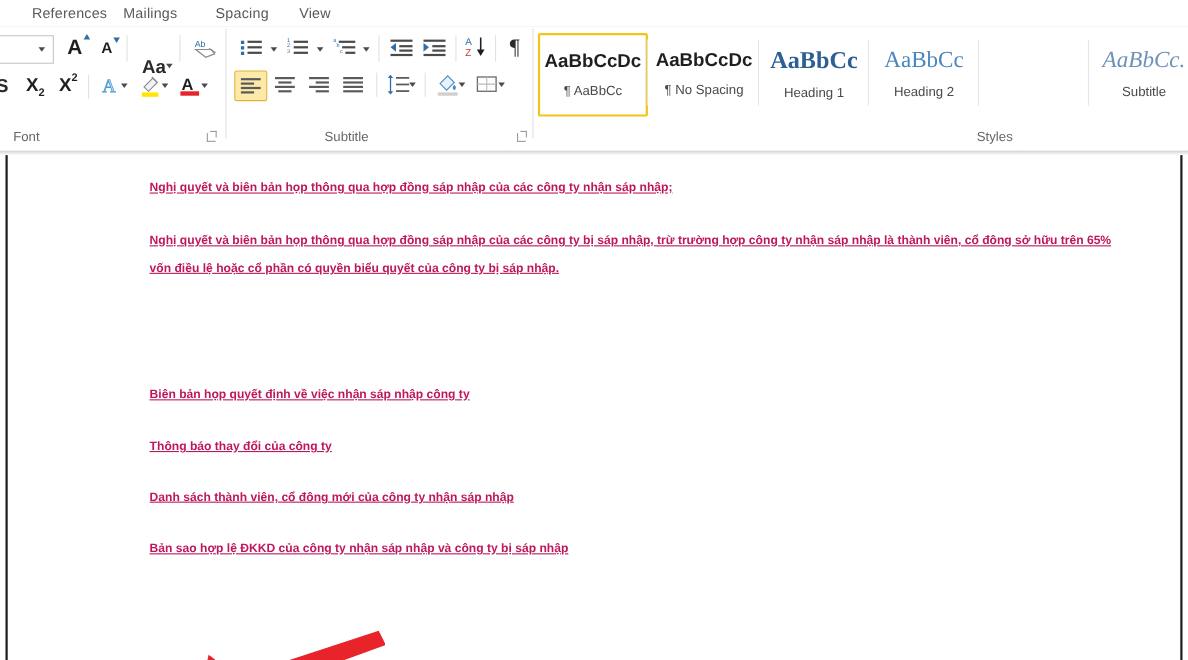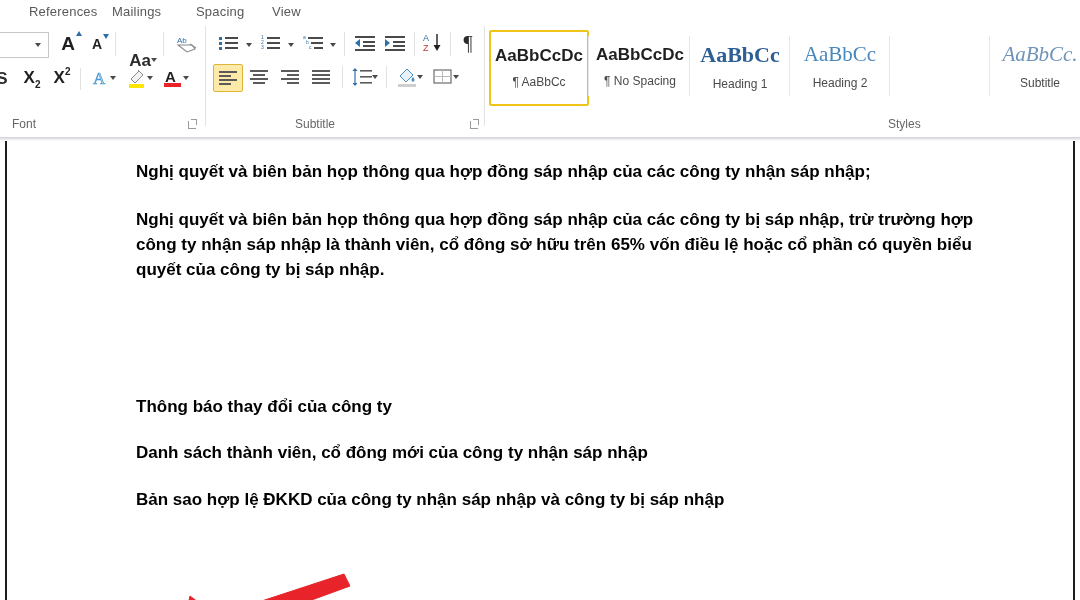--- a/index.html
+++ b/index.html
@@ -136,25 +136,26 @@
     position: absolute; left: 1073px; top: 4px;
     width: 2px; height: 459px; background: #1d1d1d;
   }
   .doc-shadow {
     position: absolute; left: 0; top: 0; width: 1080px; height: 4px;
     background: linear-gradient(#cfd1d6, #ffffff);
   }
   .para {
     position: absolute;
     left: 136px;
-    font-size: 17px;
-    color: #000000;
+    font-size: 11px;
+    color: #be185d;
     font-weight: 600;
     line-height: 25px;
     letter-spacing: 0px;
+    text-decoration: underline;
   }
   .para.wide { width: 880px; }
   .arrow { position: absolute; left: 170px; top: 435px; width: 180px; height: 80px; }
 </style>
 </head>
 <body>
 
 <div id="app">
 
   <div class="ribbon">
@@ -422,20 +423,21 @@
     </div>
   </div>
 
   <div class="doc-area">
     <div class="doc-shadow"></div>
     <div class="page-edge-left"></div>
     <div class="page-edge-right"></div>
 
     <div class="para wide" style="top:22px;">Nghị quyết và biên bản họp thông qua hợp đồng sáp nhập của các công ty nhận sáp nhập;</div>
     <div class="para wide" style="top:70px;">Nghị quyết và biên bản họp thông qua hợp đồng sáp nhập của các công ty bị sáp nhập, trừ trường hợp công ty nhận sáp nhập là thành viên, cổ đông sở hữu trên 65% vốn điều lệ hoặc cổ phần có quyền biểu quyết của công ty bị sáp nhập.</div>
+    <div class="para" style="top:210px;">Biên bản họp quyết định về việc nhận sáp nhập công ty</div>
     <div class="para" style="top:257px;">Thông báo thay đổi của công ty</div>
     <div class="para" style="top:303px;">Danh sách thành viên, cổ đông mới của công ty nhận sáp nhập</div>
     <div class="para" style="top:350px;">Bản sao hợp lệ ĐKKD của công ty nhận sáp nhập và công ty bị sáp nhập</div>
 
     <div class="arrow">
       <svg width="180" height="80" viewBox="0 0 180 80">
         <path d="M8 68 L18 24 L44 44 L172 2 L178 14 L52 60 L62 78 Z" fill="#e8232a" stroke="#e8232a" stroke-width="1" transform="translate(2,0)"></path>
       </svg>
     </div>
   </div>

